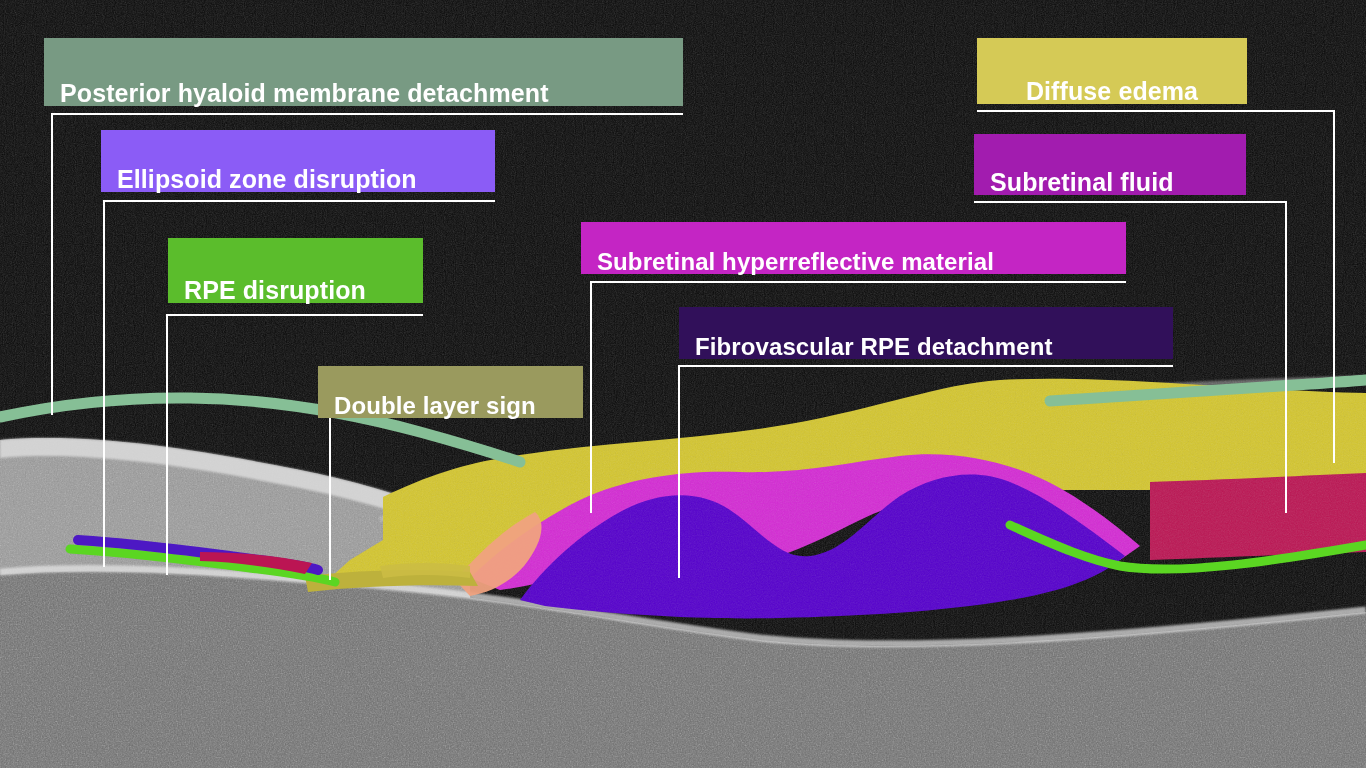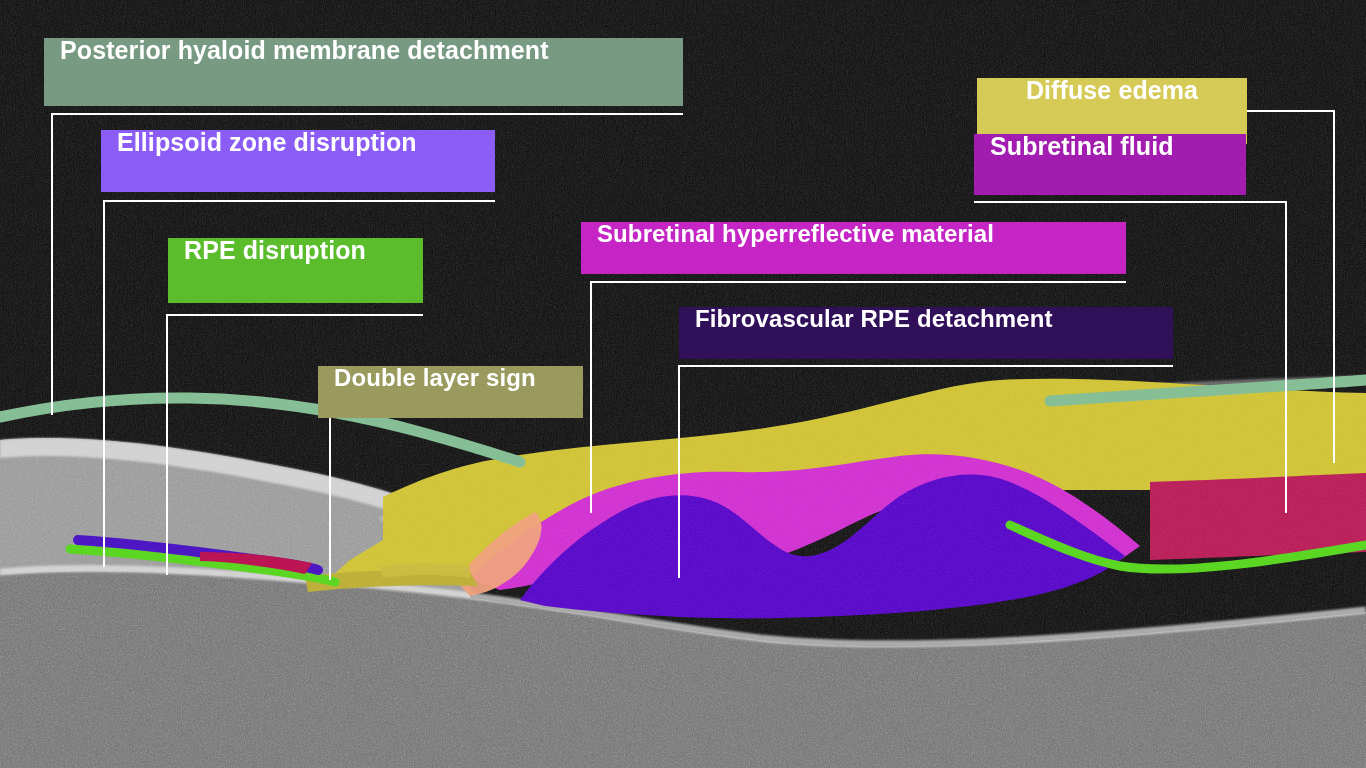--- a/index.html
+++ b/index.html
@@ -23,21 +23,21 @@
       radial-gradient(circle at 21% 87%, rgba(255,255,255,.11) 0 1px, transparent 2px);
     background-size:13px 11px, 17px 15px, 9px 13px, 21px 17px, 11px 9px, 15px 19px;
     opacity:.95;
   }
 
   .svg-layer{position:absolute;inset:0;width:1366px;height:768px;}
 
   
   .chip{
     position:absolute;
-    display:flex;align-items:flex-start;
+    display:flex;align-items:flex-end;
     color:#ffffff;
     font-weight:bold;
     font-size:25px;
     letter-spacing:.1px;
     white-space:nowrap;
     padding:0 16px;
     box-sizing:border-box;
     line-height:1;
   }
   .chip.small{font-size:24px;}
@@ -246,21 +246,21 @@
   </div>
 
   <div class="chip small" style="left:679px;top:307px;width:494px;height:52px;background:#31105a;">
     <span>Fibrovascular RPE detachment</span>
   </div>
 
   <div class="chip small" style="left:581px;top:222px;width:545px;height:52px;background:#c425c4;">
     <span>Subretinal hyperreflective material</span>
   </div>
 
-  <div class="chip" style="left:977px;top:38px;width:270px;height:66px;background:#d5ca56;justify-content:center;margin-top:40px;">
+  <div class="chip" style="left:977px;top:38px;width:270px;height:66px;background:#d5ca56;justify-content:center;">
     <span>Diffuse edema</span>
   </div>
 
   <div class="chip" style="left:974px;top:134px;width:272px;height:61px;background:#a21caf;">
     <span>Subretinal fluid</span>
   </div>
 
 </div>
 
 </body></html>

